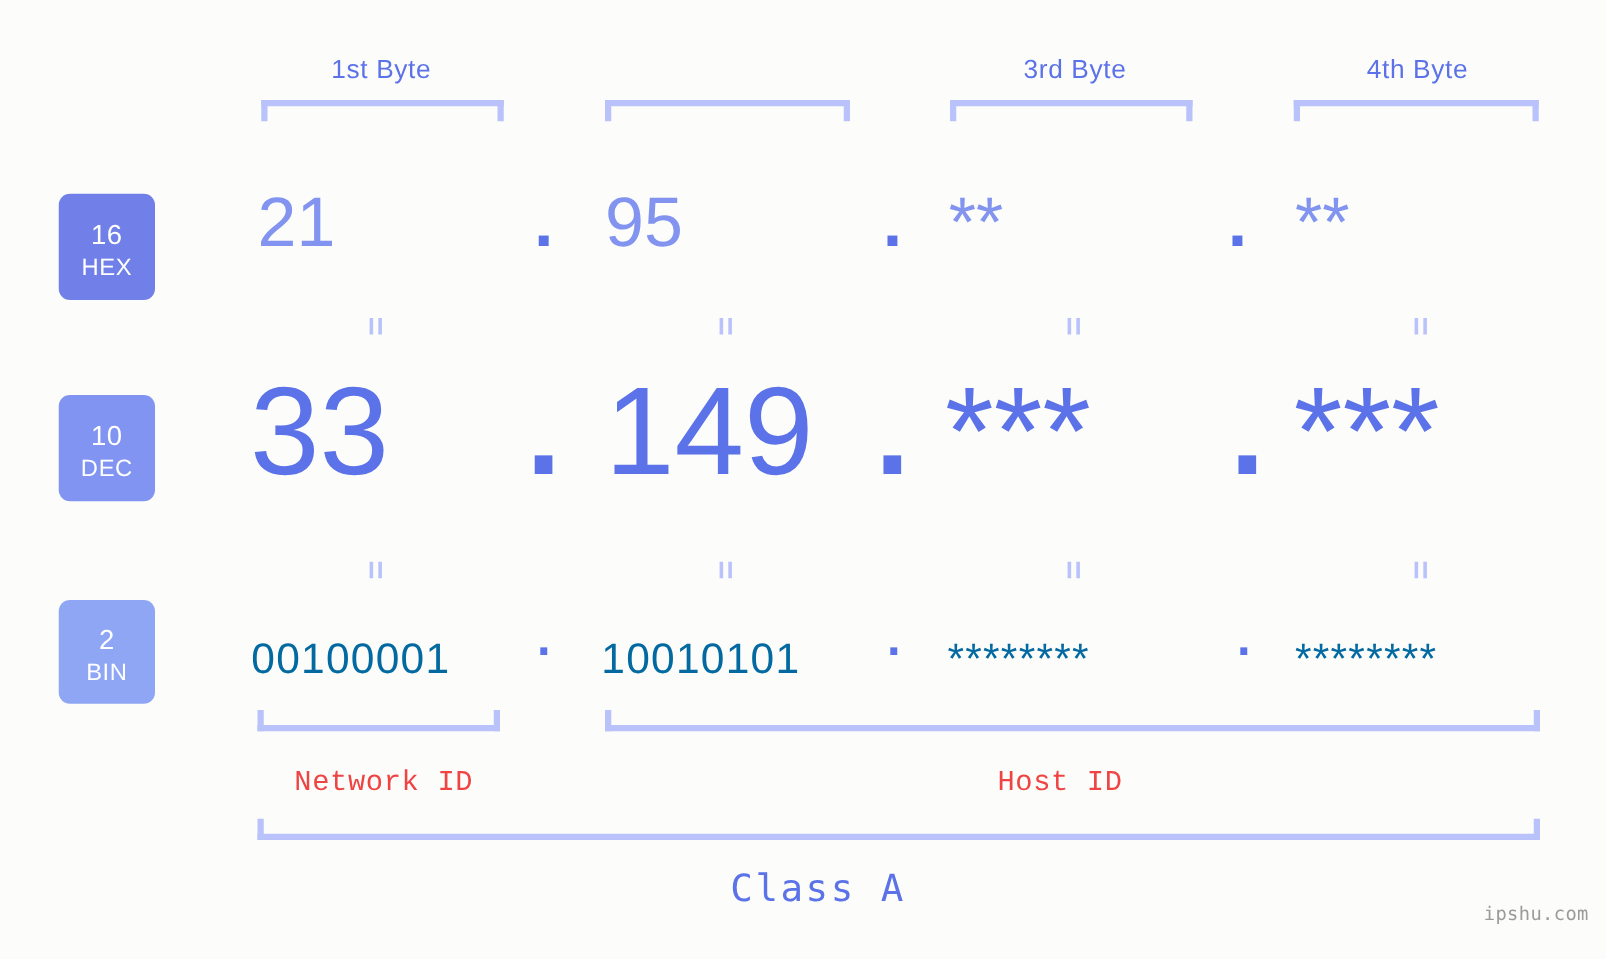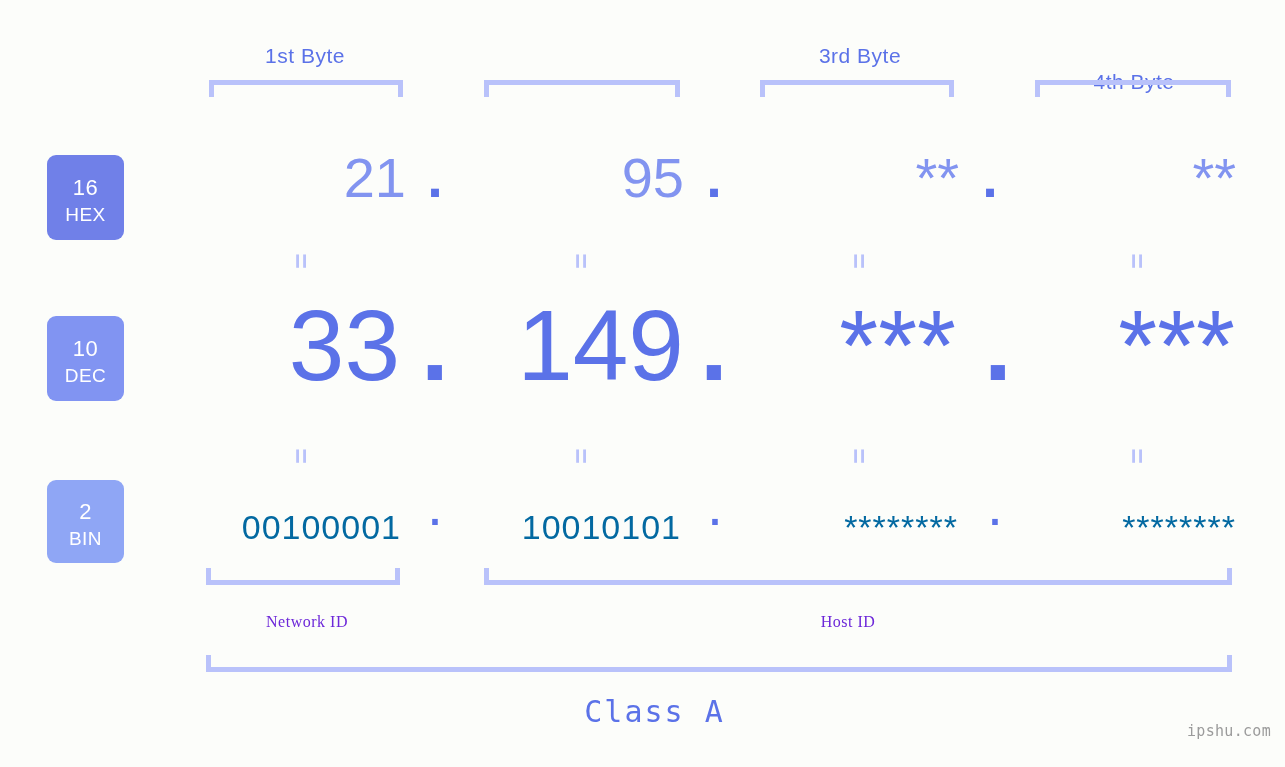--- a/index.html
+++ b/index.html
@@ -77,21 +77,21 @@
     font-weight: 400;
     letter-spacing: 0.5px;
   }
   #badge-hex { top: 155px; height: 85px; background: #7080e8; }
   #badge-dec { top: 316px; height: 85px; background: #8194f2; }
   #badge-bin { top: 480px; height: 83px; background: #8fa6f5; }
 
   
   .value-cell {
     position: absolute;
-    text-align: right;
+    text-align: left;
     white-space: nowrap;
     font-family: "Liberation Sans", sans-serif;
   }
   .dot-cell {
     position: absolute;
     text-align: center;
     white-space: nowrap;
     font-family: "Liberation Sans", sans-serif;
   }
 
@@ -155,23 +155,23 @@
     line-height: 26px;
     font-weight: 700;
     transform: rotate(90deg);
     font-family: "Liberation Sans", sans-serif;
   }
 
   
   .id-label {
     position: absolute;
     text-align: center;
-    font-size: 16px;
-    color: #6d28d9;
-    font-family: Liberation Serif, serif;
+    font-size: 23px;
+    color: #ef4444;
+    font-family: Liberation Mono, monospace;
     white-space: nowrap;
     letter-spacing: 0.5px;
   }
 
   
   #class-label {
     position: absolute;
     top: 694px;
     width: 1285px;
     left: 0;
@@ -196,21 +196,21 @@
     white-space: nowrap;
   }
 </style>
 </head>
 <body>
 
 <div class="canvas">
 
   <div class="byte-header" style="left:205px; width:200px;">1st Byte</div>
   <div class="byte-header" style="left:760px; width:200px;">3rd Byte</div>
-  <div class="byte-header" style="left:1034px; width:200px;margin-top:26px;">4th Byte</div>
+  <div class="byte-header" style="left:1034px; width:200px;">4th Byte</div>
 
   <div class="bracket bracket-down" style="left:209px; top:80px; width:194px;"></div>
   <div class="bracket bracket-down" style="left:484px; top:80px; width:196px;"></div>
   <div class="bracket bracket-down" style="left:760px; top:80px; width:194px;"></div>
   <div class="bracket bracket-down" style="left:1035px; top:80px; width:196px;"></div>
 
   <div class="badge" id="badge-hex">
     <span class="badge-num">16</span>
     <span class="badge-name">HEX</span>
   </div>

